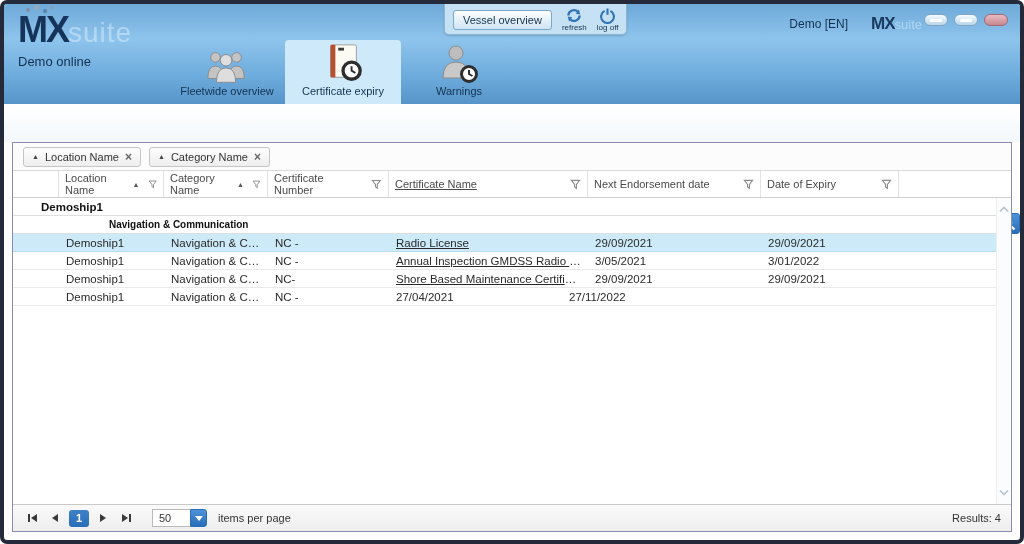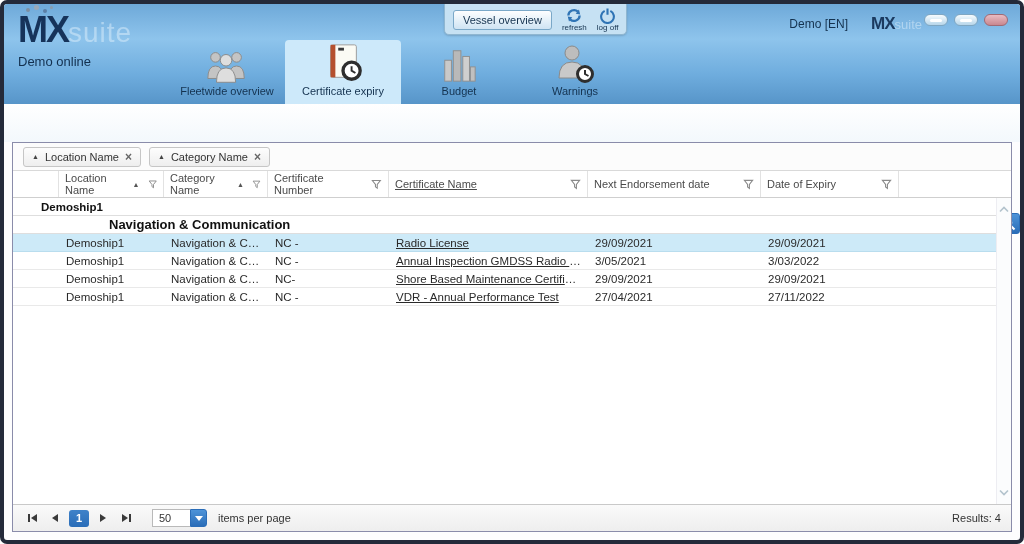--- a/index.html
+++ b/index.html
@@ -86,21 +86,21 @@
   .c2 { width:104px; flex:none; }
   .c3 { width:121px; flex:none;justify-content:center; }
   .c4 { width:199px; flex:none;text-decoration:underline; }
   .c5 { width:173px; flex:none; }
   .c6 { width:138px; flex:none; }
   .c7 { flex:1; }
 
   .gridbody { flex:1; position:relative; overflow:hidden; }
   .grouprow { height:18px; display:flex; align-items:center; font-size:11.5px; font-weight:bold; color:#111;
     border-bottom:1px solid #dedede; padding-left:28px; }
-  .subgrouprow { height:18px; display:flex; align-items:center; font-size:13px; font-weight:bold; color:#111;
+  .subgrouprow { height:18px; display:flex; align-items:center; font-size:10px; font-weight:bold; color:#111;
     border-bottom:1px solid #dedede; padding-left:96px; }
   .datarow { height:18px; display:flex; align-items:center; font-size:11.5px; color:#2a2a2a;
     border-bottom:1px solid #e9e9e9; cursor:pointer; }
   .datarow.selected { background:#cdeaf8; border-bottom-color:#b9ddee; }
   .dcell { padding:0 7px; white-space:nowrap; overflow:hidden; text-overflow:ellipsis; }
 
   .vscroll { position:absolute; right:0; top:0; bottom:0; width:15px; background:#fbfcfd; border-left:1px solid #ededf2; }
   .vscroll .up { position:absolute; top:8px; left:2px; }
   .vscroll .down { position:absolute; bottom:8px; left:2px; }
 
@@ -181,31 +181,20 @@
         <svg width="42" height="42" viewBox="0 0 44 44">
           <rect x="9" y="3" width="27" height="34" rx="2" fill="#fbfbf4" stroke="#9a9a9a"></rect>
           <rect x="9" y="3" width="5" height="34" fill="#b5502e"></rect>
           <rect x="17" y="6" width="6" height="3" fill="#3a3a3a"></rect>
           <circle cx="31" cy="30" r="9" fill="#fff" stroke="#2e2e2e" stroke-width="3.5"></circle>
           <path d="M31 25.5 v4.5 l4 2.5" stroke="#2e2e2e" stroke-width="2" fill="none"></path>
         </svg>
         <span class="tlabel">Certificate expiry</span>
       </div>
       <div class="tab">
-        <svg width="40" height="38" viewBox="0 0 40 40">
-          <g stroke="#8f8f8f" stroke-width="1">
-            <rect x="5" y="15" width="7" height="22" fill="#c9c9c9"></rect>
-            <rect x="14" y="5" width="8" height="32" fill="#b9b9b9"></rect>
-            <rect x="24" y="11" width="7" height="26" fill="#cfcfcf"></rect>
-            <rect x="32" y="22" width="5" height="15" fill="#c0c0c0"></rect>
-          </g>
-        </svg>
-        <span class="tlabel">Budget</span>
-      </div>
-      <div class="tab">
         <svg width="40" height="40" viewBox="0 0 40 40">
           <circle cx="17" cy="9" r="7" fill="#bdbdbd" stroke="#8a8a8a"></circle>
           <path d="M4 34 q0-16 13-16 q13 0 13 16 z" fill="#c9c9c9" stroke="#8a8a8a"></path>
           <circle cx="30" cy="30" r="7.5" fill="#fff" stroke="#2e2e2e" stroke-width="3"></circle>
           <path d="M30 26 v4 l3.5 2" stroke="#2e2e2e" stroke-width="2" fill="none"></path>
         </svg>
         <span class="tlabel">Warnings</span>
       </div>
     </div>
   </div>
@@ -307,39 +296,38 @@
         <div class="dcell c6">29/09/2021</div>
         <div class="dcell c7"></div>
       </div>
       <div class="datarow">
         <div class="dcell c0"></div>
         <div class="dcell c1">Demoship1</div>
         <div class="dcell c2">Navigation &amp; Comm...</div>
         <div class="dcell c3">NC -</div>
         <div class="dcell c4">Annual Inspection GMDSS Radio Installati...</div>
         <div class="dcell c5">3/05/2021</div>
-        <div class="dcell c6">3/03/2022</div>
+        <div class="dcell c6">3/01/2022</div>
         <div class="dcell c7"></div>
       </div>
       <div class="datarow">
         <div class="dcell c0"></div>
         <div class="dcell c1">Demoship1</div>
         <div class="dcell c2">Navigation &amp; Comm...</div>
         <div class="dcell c3">NC-</div>
         <div class="dcell c4">Shore Based Maintenance Certificate</div>
         <div class="dcell c5">29/09/2021</div>
         <div class="dcell c6">29/09/2021</div>
         <div class="dcell c7"></div>
       </div>
       <div class="datarow">
         <div class="dcell c0"></div>
         <div class="dcell c1">Demoship1</div>
         <div class="dcell c2">Navigation &amp; Comm...</div>
         <div class="dcell c3">NC -</div>
-        <div class="dcell c4">VDR - Annual Performance Test</div>
         <div class="dcell c5">27/04/2021</div>
         <div class="dcell c6">27/11/2022</div>
         <div class="dcell c7"></div>
       </div>
 
       <div class="vscroll">
         <svg class="up" width="10" height="7" viewBox="0 0 10 7">
               <polyline points="1,5.5 5,1.5 9,5.5" fill="none" stroke="#b3c3cd" stroke-width="1.6"></polyline>
             </svg>
         <svg class="down" width="10" height="7" viewBox="0 0 10 7">

